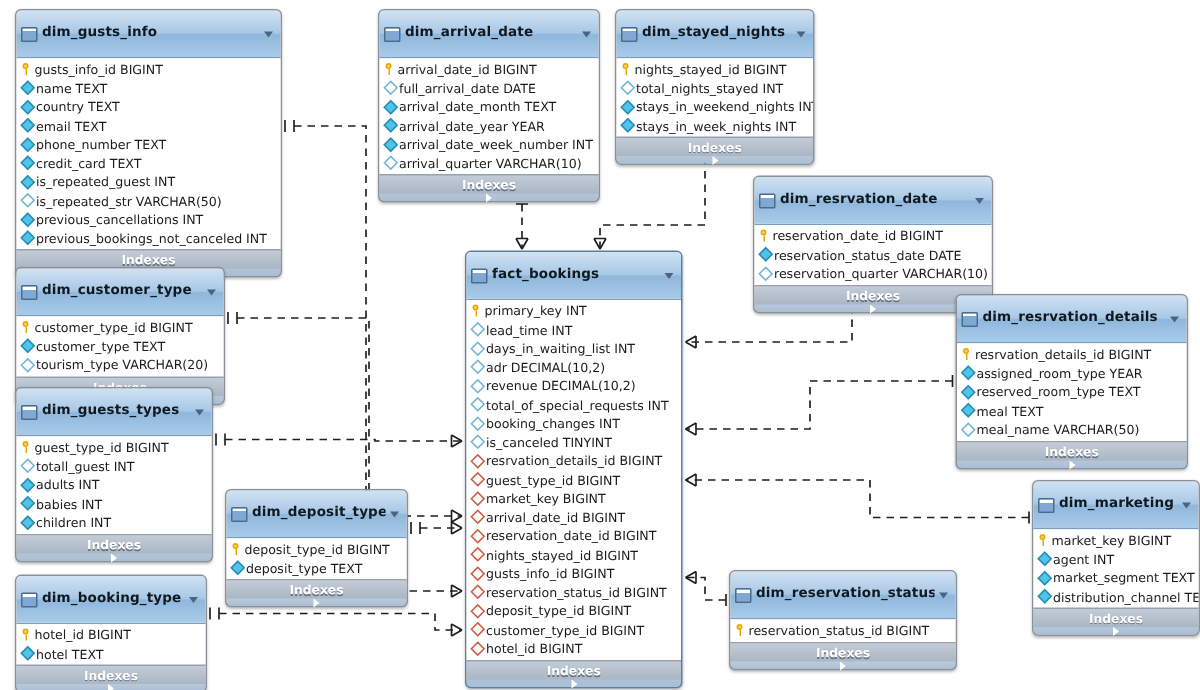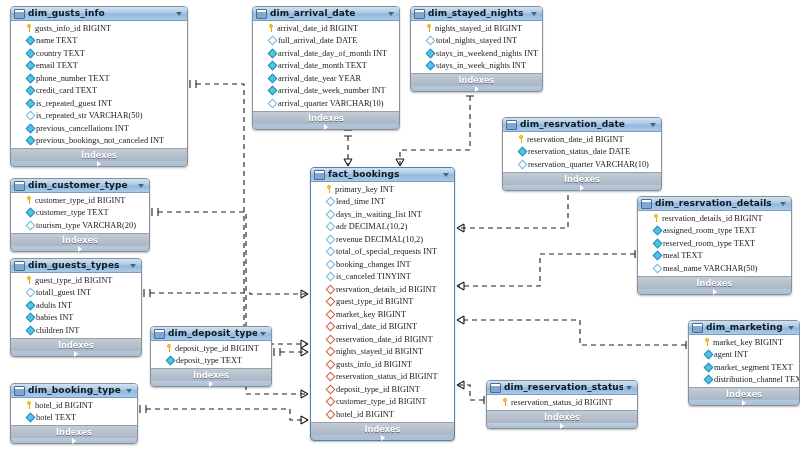--- a/index.html
+++ b/index.html
@@ -25,21 +25,21 @@
     border-radius:4px;
     box-shadow:0 1px 2px rgba(0,0,0,.28);
     box-sizing:border-box;
     padding:0 0 5px 0;
     background:linear-gradient(to bottom,#ffffff 0%,#ffffff 86%,#c9d6e4 86%,#aabed4 100%);
   }
   .tbl.sel{
     border-color:#5a7fa6;
   }
   .thead{
-    height:14px;
+    height:32px;
     line-height:15px;
     border-radius:3px 3px 0 0;
     background:linear-gradient(to bottom,#cfe2f3 0%,#a8c8e6 48%,#8fb7dc 52%,#a9cbe9 100%);
     border-bottom:1px solid #7e9cbb;
     display:flex;align-items:center;
     padding:0 3px;
     box-sizing:border-box;
   }
   .thead .tname{
     flex:1;
@@ -58,22 +58,21 @@
     border-radius:1px;
     flex:0 0 auto;
   }
   .caret{
     width:0;height:0;border-left:3.5px solid transparent;border-right:3.5px solid transparent;
     border-top:4px solid #4a6480;margin-left:3px;margin-right:2px;flex:0 0 auto;
   }
   .cols{
     background:#ffffff;
     border-left:0;border-right:0;
-    padding:1px 0 1px 12px;
-    font-family:Liberation Serif, serif;
+    padding:1px 0 1px 0;
   }
   .col{
     display:flex;align-items:center;
     height:12.5px;
     font-size:8.4px;
     color:#1b1b1b;
     white-space:nowrap;
     padding-left:3px;
     overflow:hidden;
   }
@@ -258,24 +257,20 @@
           <div class="col">
             <span class="ic ic-pk"></span>
             <span class="ctext">arrival_date_id BIGINT</span>
           </div>
           <div class="col">
             <span class="ic dia open-blue"></span>
             <span class="ctext">full_arrival_date DATE</span>
           </div>
           <div class="col">
             <span class="ic dia fill-blue"></span>
-            <span class="ctext">arrival_date_day_of_month INT</span>
-          </div>
-          <div class="col">
-            <span class="ic dia fill-blue"></span>
             <span class="ctext">arrival_date_month TEXT</span>
           </div>
           <div class="col">
             <span class="ic dia fill-blue"></span>
             <span class="ctext">arrival_date_year YEAR</span>
           </div>
           <div class="col">
             <span class="ic dia fill-blue"></span>
             <span class="ctext">arrival_date_week_number INT</span>
           </div>
@@ -349,21 +344,21 @@
           <span class="tname">dim_resrvation_details</span>
           <span class="caret"></span>
         </div>
         <div class="cols">
           <div class="col">
             <span class="ic ic-pk"></span>
             <span class="ctext">resrvation_details_id BIGINT</span>
           </div>
           <div class="col">
             <span class="ic dia fill-blue"></span>
-            <span class="ctext">assigned_room_type TEXT</span>
+            <span class="ctext">assigned_room_type YEAR</span>
           </div>
           <div class="col">
             <span class="ic dia fill-blue"></span>
             <span class="ctext">reserved_room_type TEXT</span>
           </div>
           <div class="col">
             <span class="ic dia fill-blue"></span>
             <span class="ctext">meal TEXT</span>
           </div>
           <div class="col">

